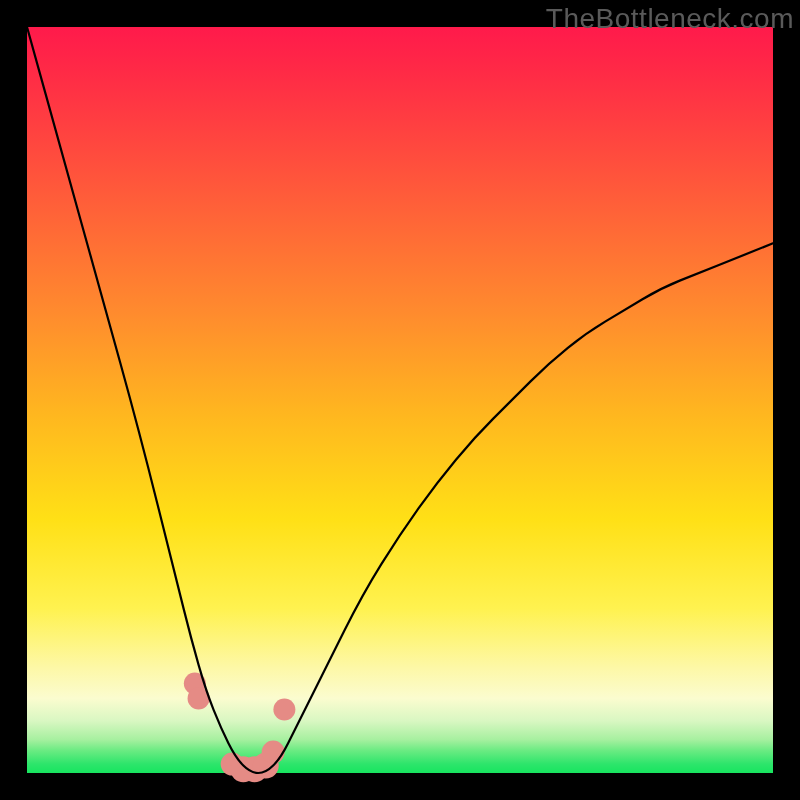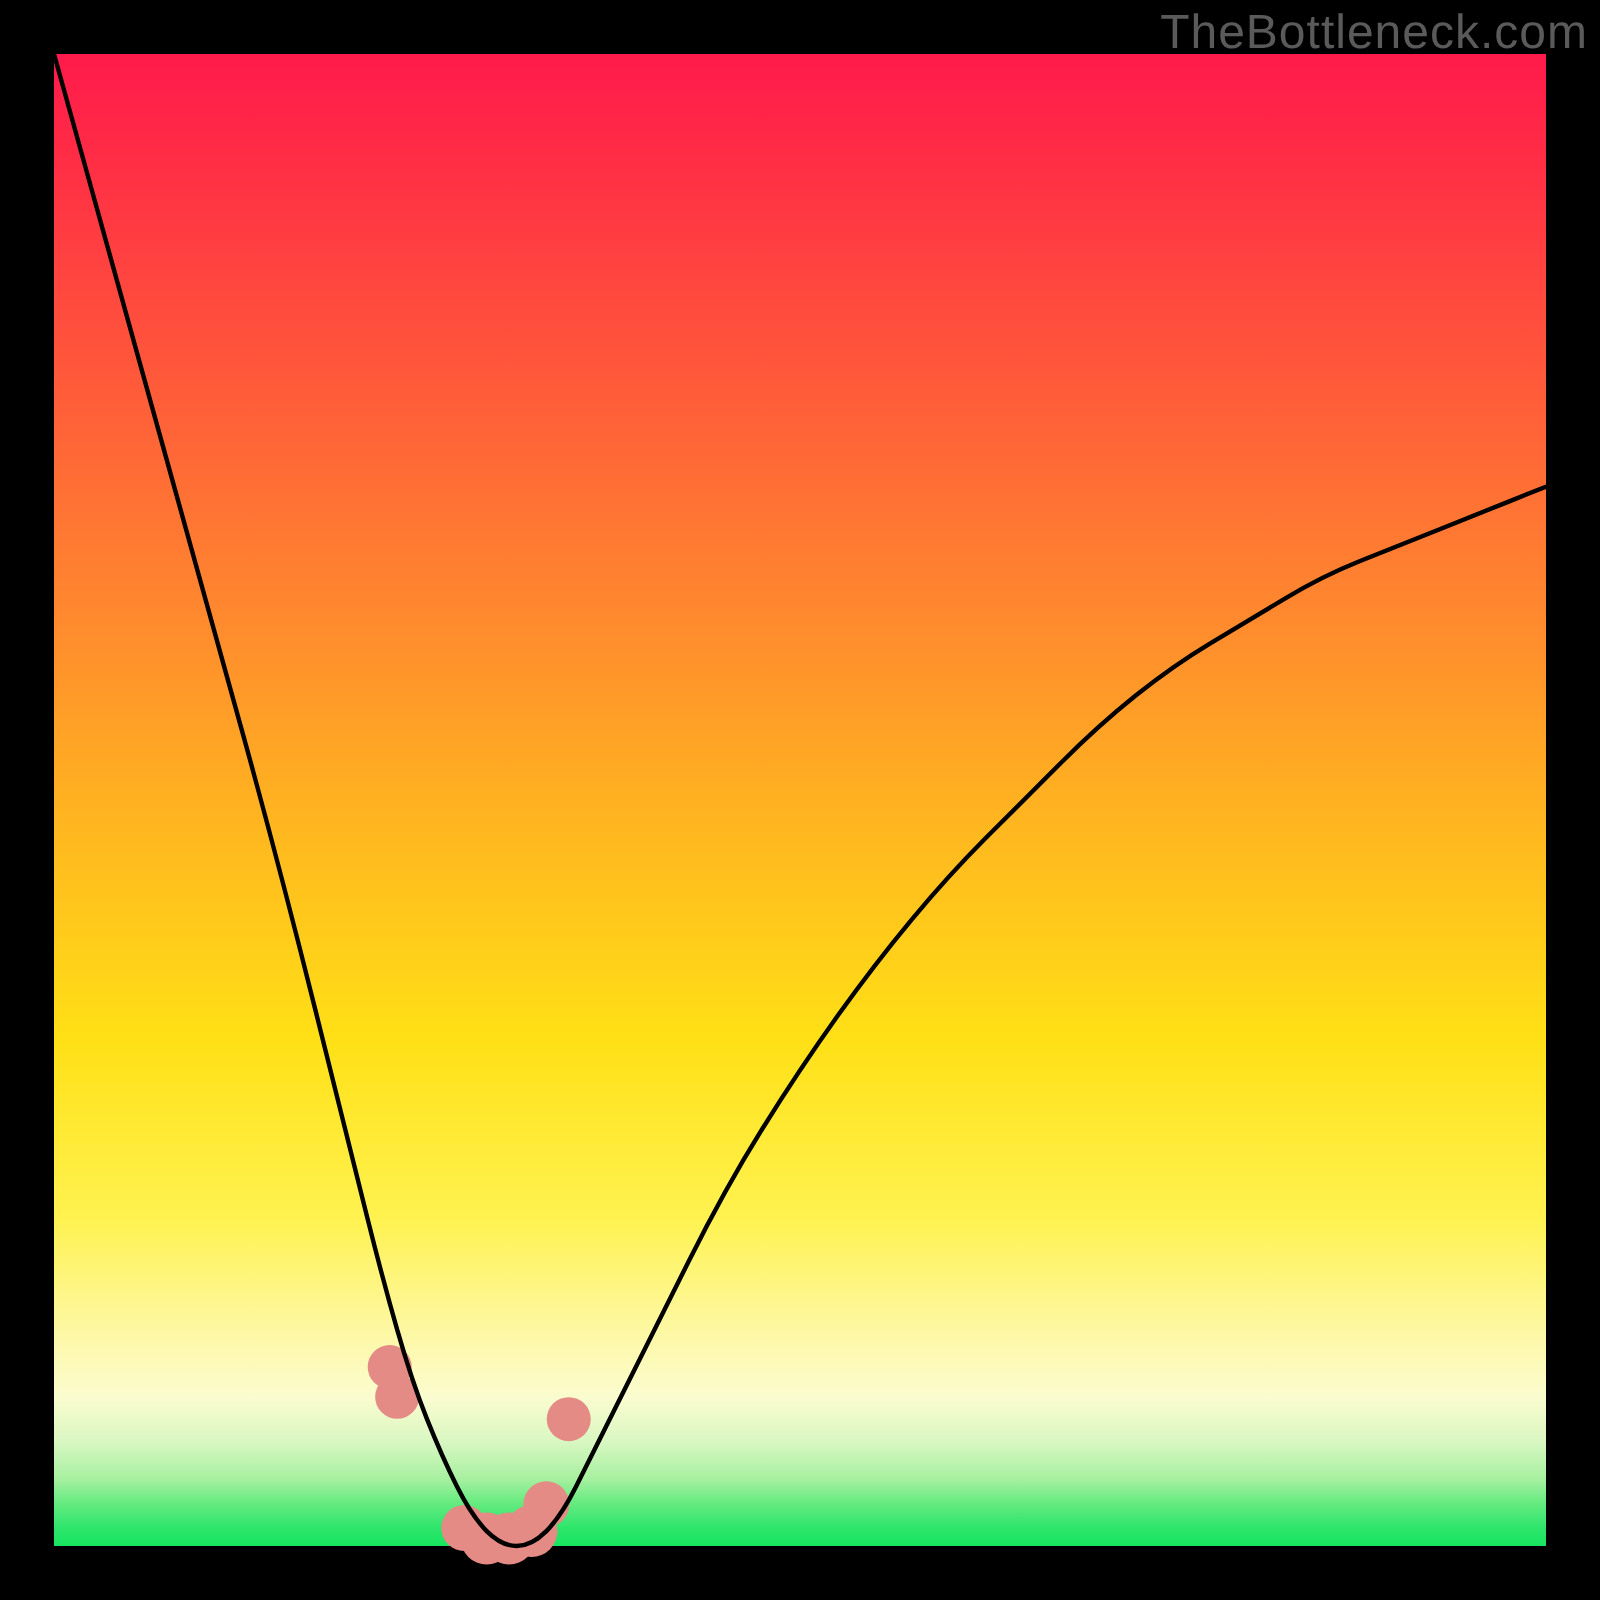--- a/index.html
+++ b/index.html
@@ -38,21 +38,21 @@
       #6aeb82 97%,
       #2de56b 98.8%,
       #17e55f 100%
     );
   }
   .watermark {
     position: absolute;
     top: 3px;
     right: 6px;
     color: #5a5a5a;
-    font-size: 24px;
+    font-size: 28px;
     letter-spacing: 0.5px;
     user-select: none;
   }
   svg.curve {
     position: absolute;
     left: 0; top: 0;
     width: 746px;
     height: 746px;
     overflow: visible;
   }

